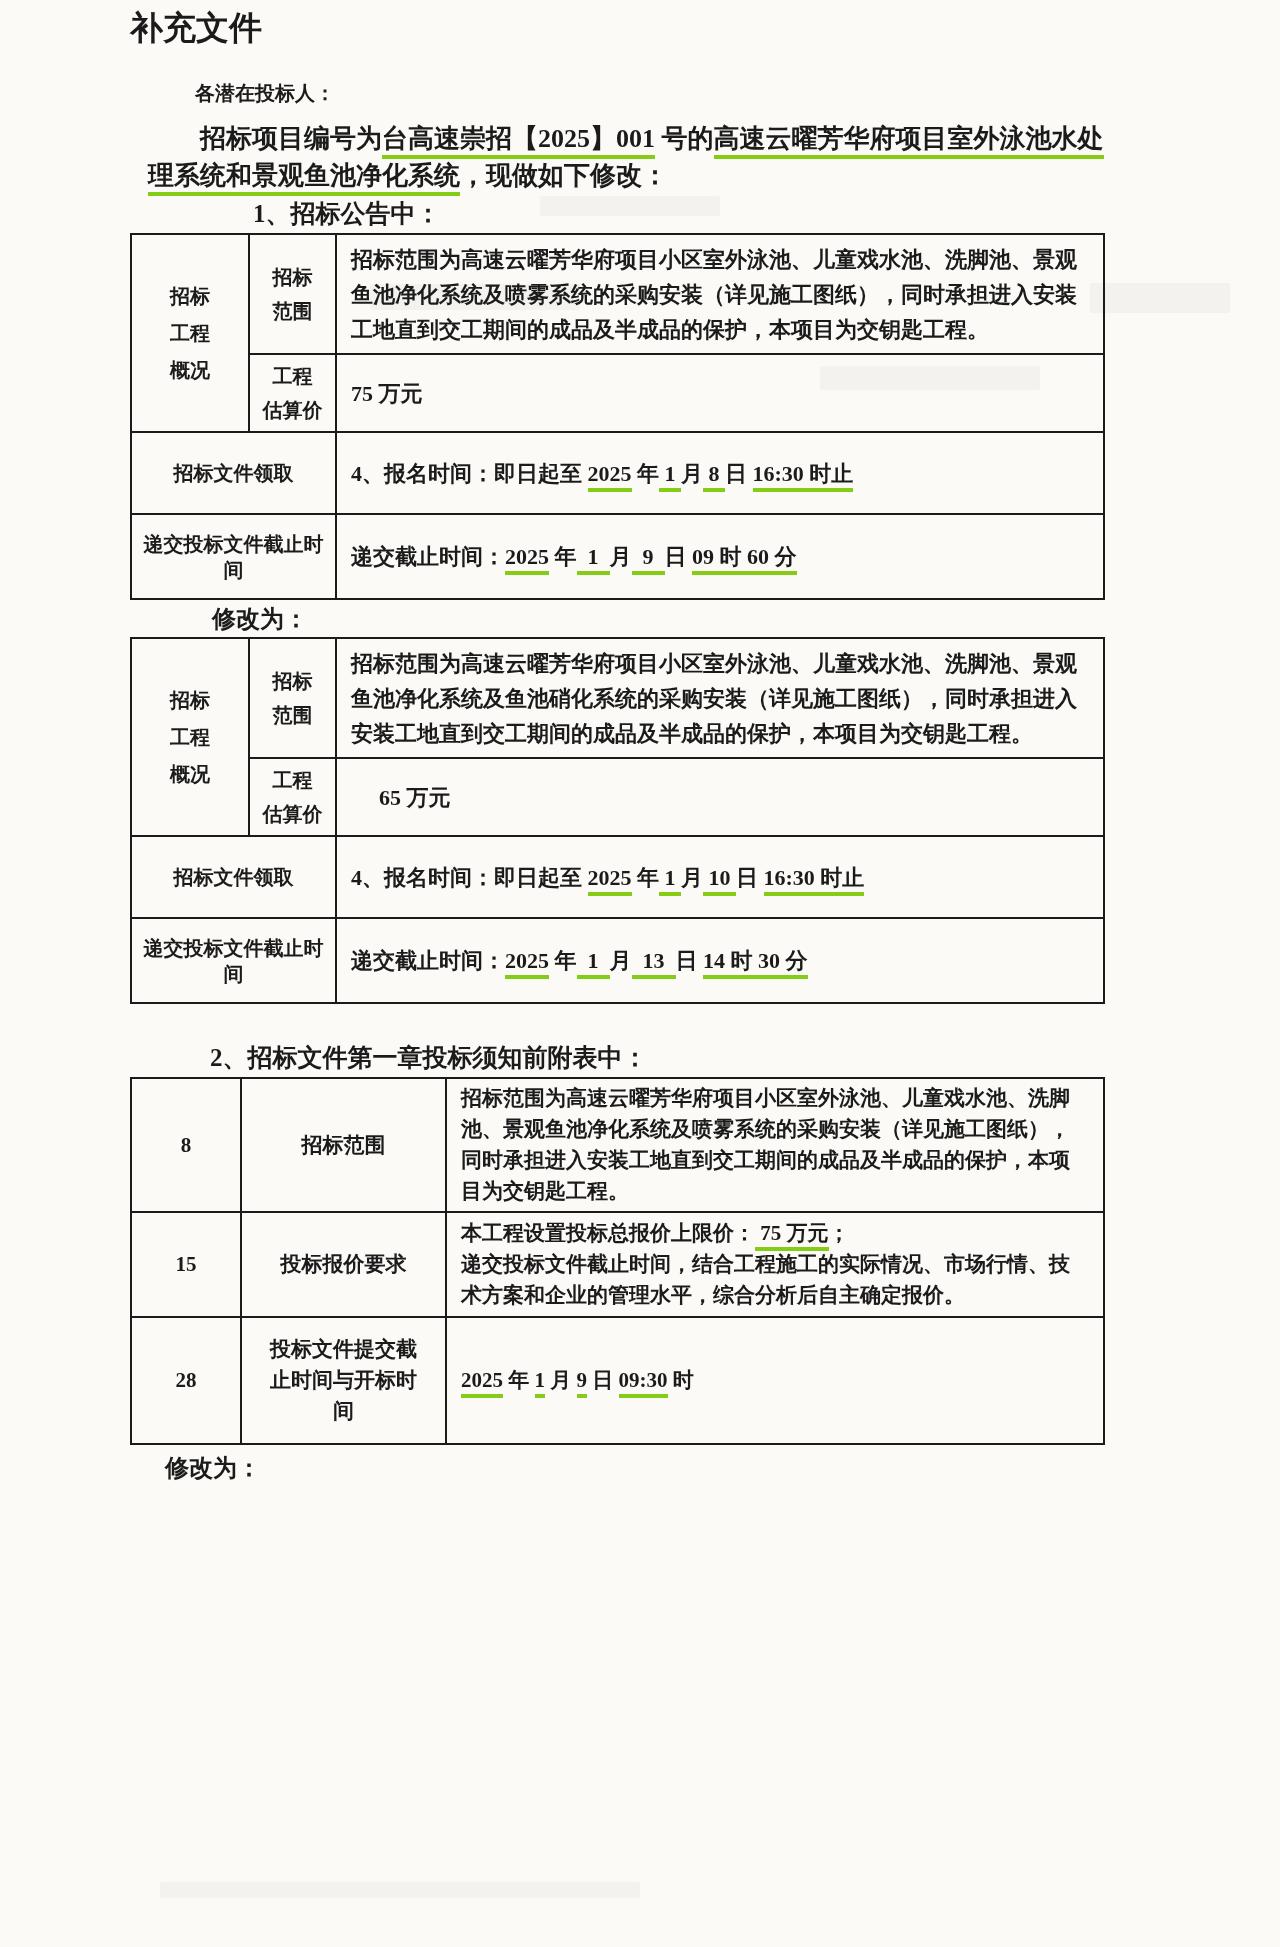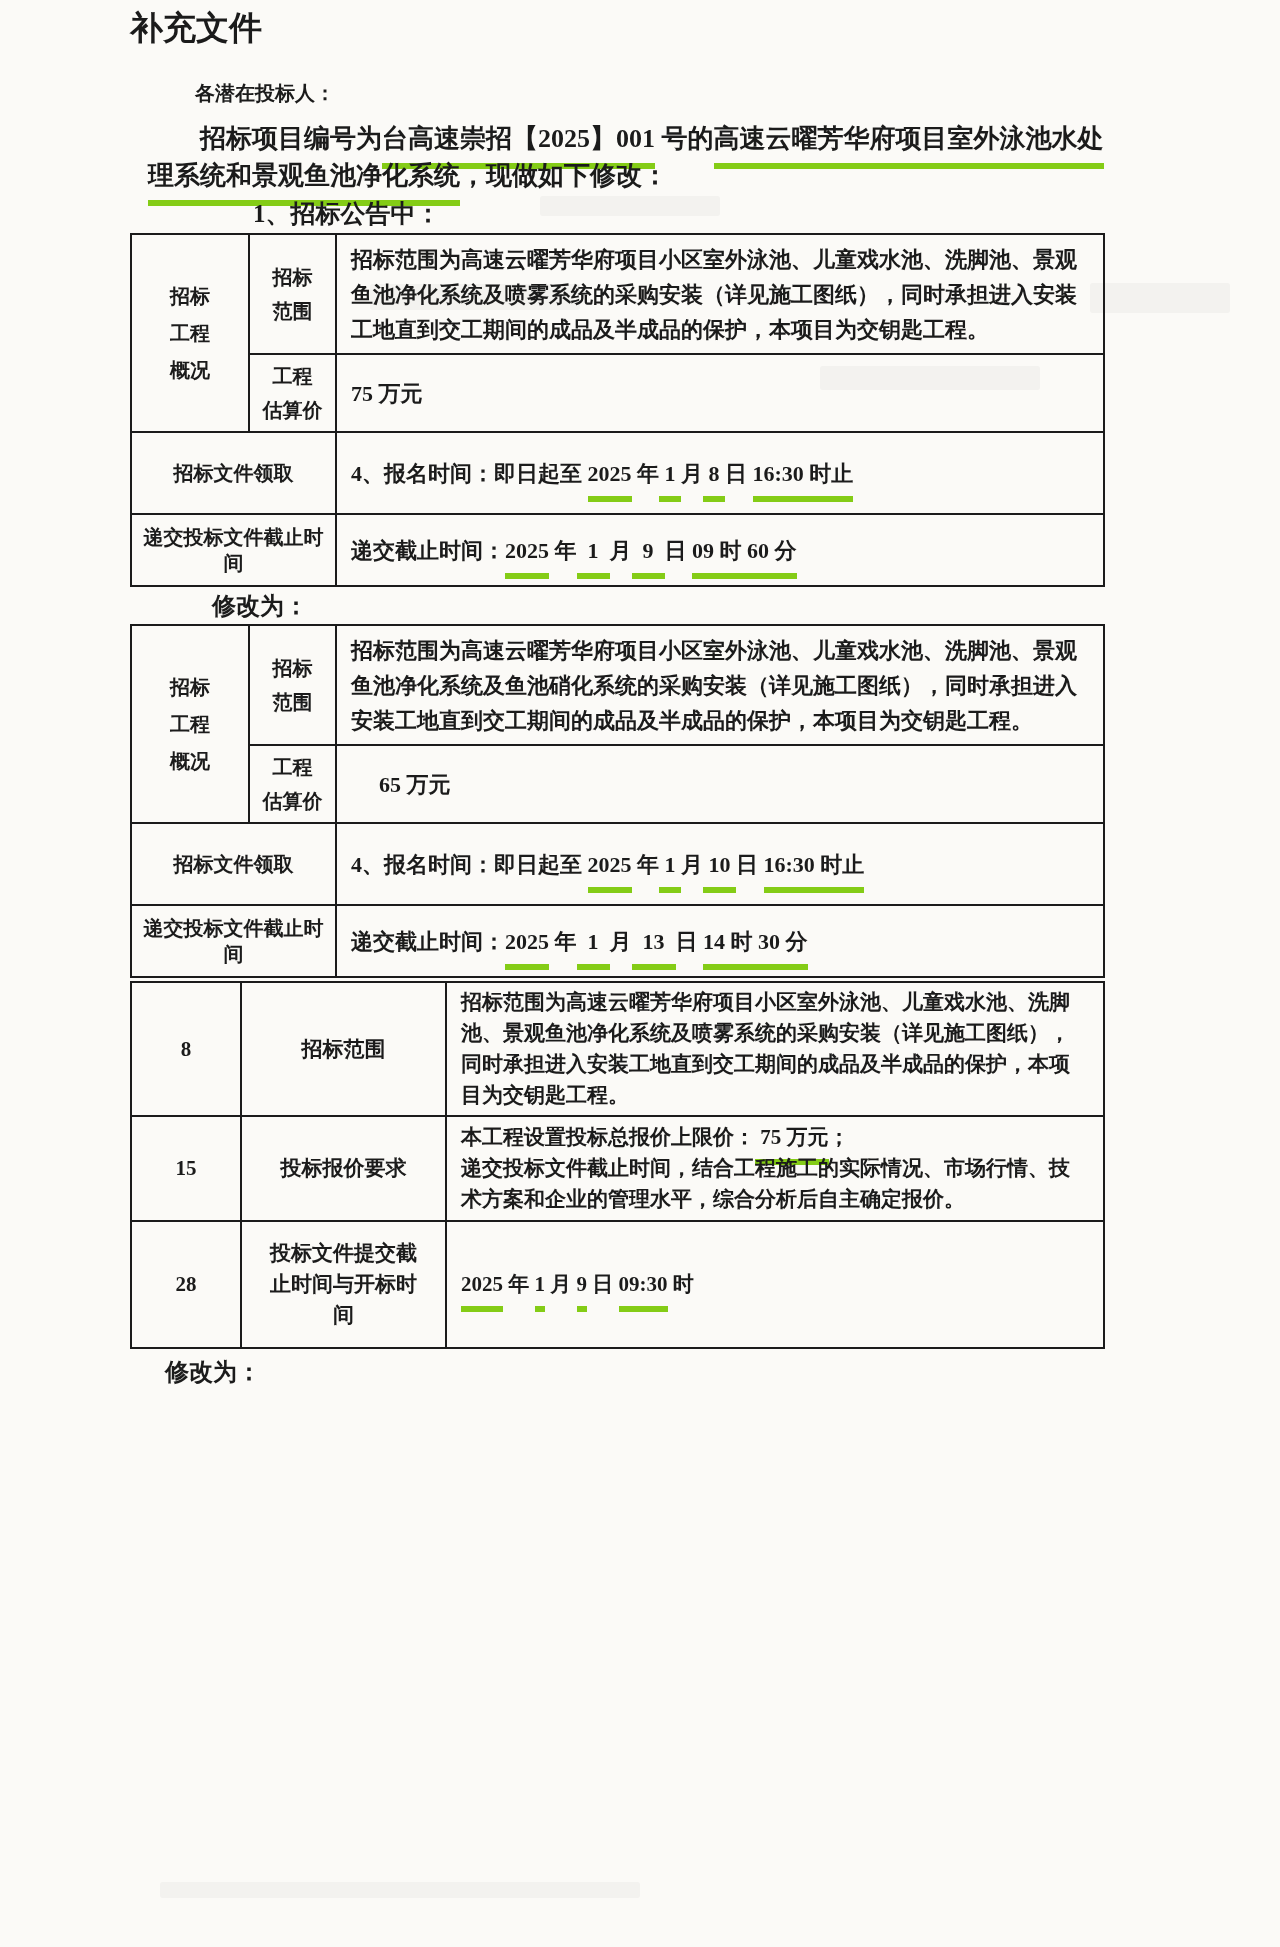--- a/index.html
+++ b/index.html
@@ -19,32 +19,32 @@
   .t2 { text-align:center; margin-right:200px; }
   .subtitle { font-size:33px; line-height:44px; margin:6px 200px 16px 0; text-align:left; }
 
   .salutation { font-size:20px; line-height:26px; margin:30px 0 0 65px; }
   .intro { font-size:26px; line-height:37px; margin:14px 0 0 18px; text-indent:52px; }
   .h-sec1 { font-size:25px; line-height:32px; margin:4px 0 0 123px; }
   .h-sec2 { font-size:25px; line-height:32px; margin:38px 0 0 80px; }
   .modify1 { font-size:24px; line-height:30px; margin:4px 0 0 82px; }
   .modify2 { font-size:24px; line-height:30px; margin:8px 0 0 35px; }
 
-  .u { border-bottom:6px solid #84cc16; padding-bottom:10px; }
+  .u { border-bottom:4px solid #84cc16; padding-bottom:2px; }
   .seg { white-space:pre; }
 
   table.tbl { border-collapse:collapse; table-layout:fixed; width:975px; margin-top:3px; background:transparent; }
   table.tbl, .tbl td { border:2px solid #1b1b1b; }
   .tbl td { vertical-align:middle; }
 
   
   .tbl-a .r1 { height:120px; }
   .tbl-a .r2 { height:78px; }
   .tbl-a .r3 { height:82px; }
-  .tbl-a .r4 { height:72px;border-radius:28px; }
+  .tbl-a .r4 { height:85px;border-radius:28px; }
   .tbl-a .label-cell { text-align:center; font-size:20px; line-height:37px; padding:0 8px; }
   .tbl-a .label-cell.two-line { line-height:34px; }
   .tbl-a .content-cell { font-size:22px; line-height:35px; padding:5px 14px; }
   .tbl-a .merged-label { text-align:center; font-size:20px; line-height:26px; padding:0 10px; }
   .indent-more { padding-left:42px !important; }
 
   
   .tbl-b .r8 { height:133px; }
   .tbl-b .r15 { height:105px; }
   .tbl-b .r21 { height:100px; }
@@ -153,20 +153,21 @@
       </tr>
       <tr class="r4">
         <td class="merged-label" colspan="2">递交投标文件截止时间</td>
         <td class="content-cell">
           <span class="seg">递交截止时间：</span><span class="seg u">2025</span><span class="seg"> 年</span><span class="seg u">  1  </span><span class="seg">月</span><span class="seg u">  13  </span><span class="seg">日 </span><span class="seg u">14 时 30 分</span>
         </td>
       </tr>
     </tbody>
   </table>
 
+  <div class="h-sec2">2、招标文件第一章投标须知前附表中：</div>
 
   <table class="tbl tbl-b">
     <colgroup>
         <col style="width:110px">
         <col style="width:205px">
         <col>
       </colgroup>
     <tbody>
       <tr class="r8">
         <td class="num-cell">8</td>

